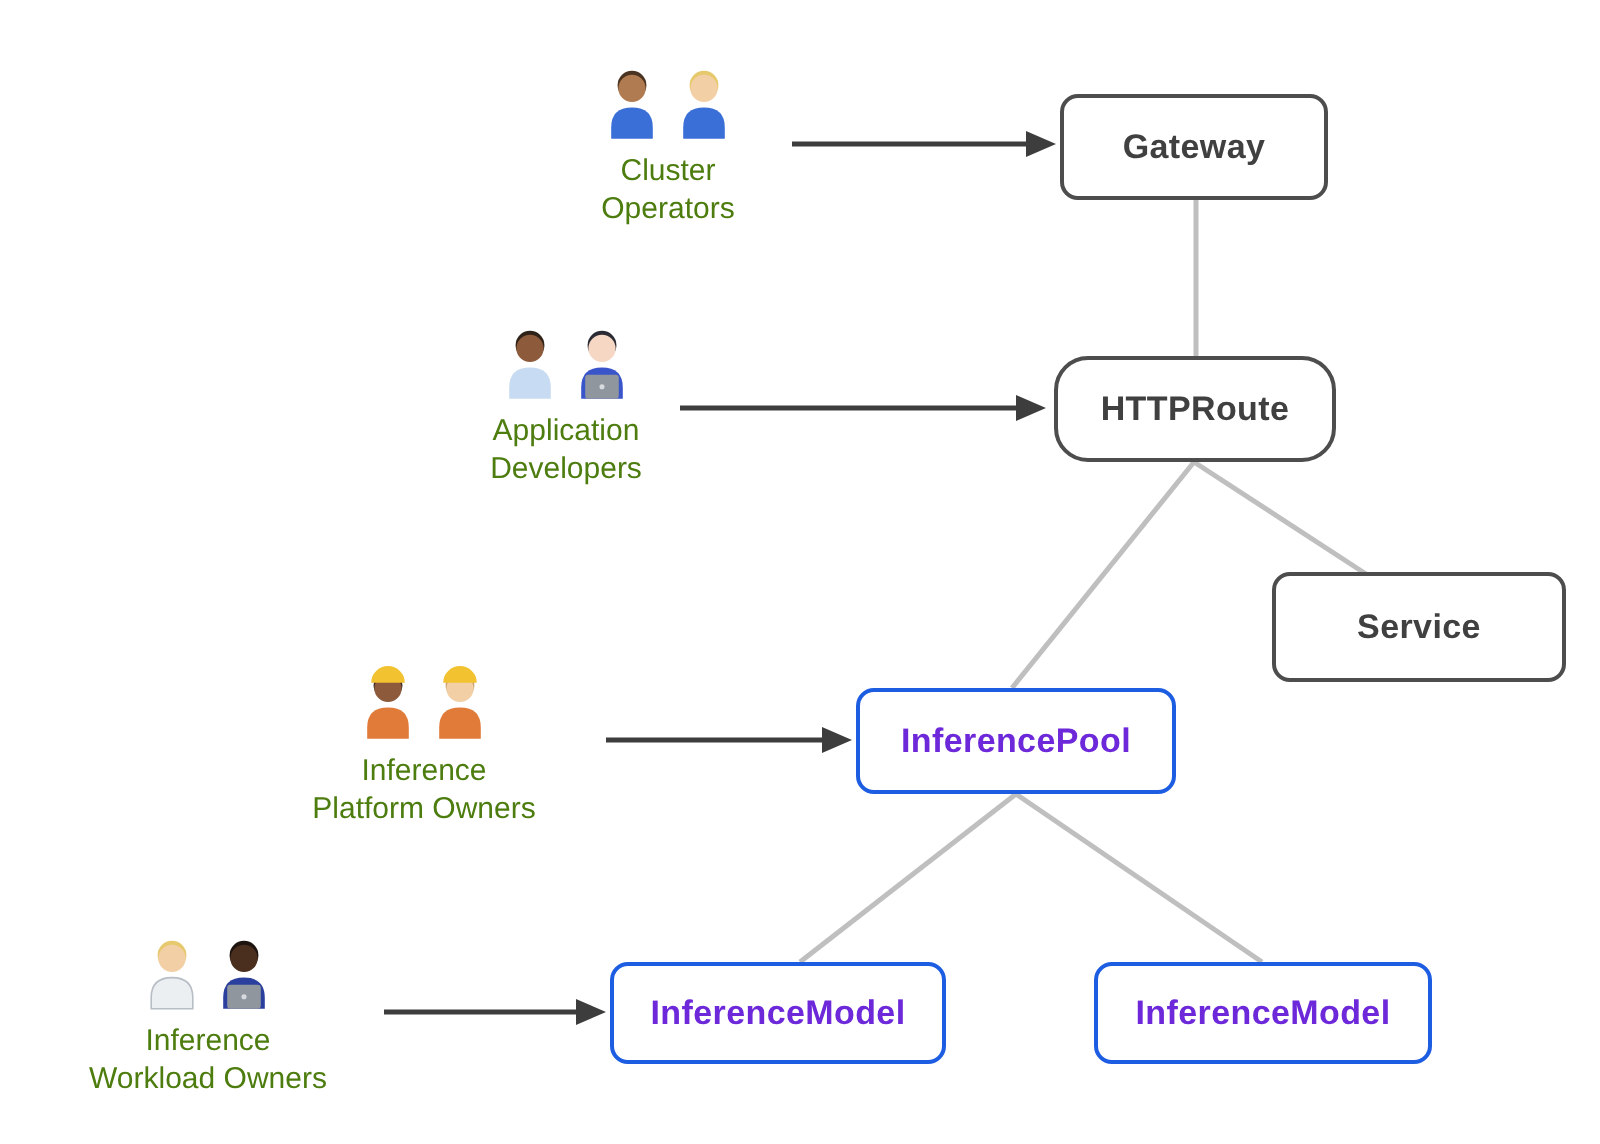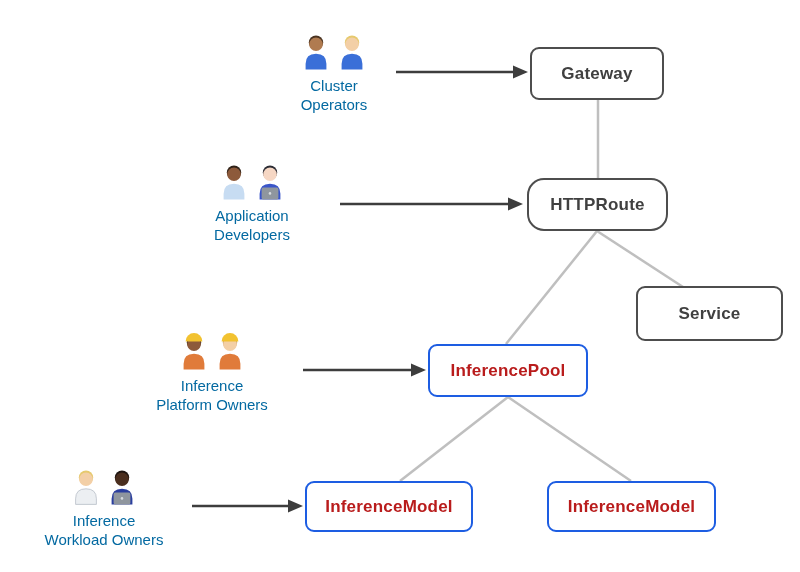--- a/index.html
+++ b/index.html
@@ -7,27 +7,27 @@
     position:relative;width:800px;height:572px;background:#ffffff;
     font-family:"Liberation Sans",sans-serif;overflow:hidden;
   }
   svg.edges{position:absolute;left:0;top:0;width:800px;height:572px;}
   .node{
     position:absolute;display:flex;align-items:center;justify-content:center;
     background:#ffffff;border-radius:9px;font-weight:bold;font-size:17px;
     box-sizing:border-box;letter-spacing:.2px;z-index:2;
   }
   .node.dark{border:2.5px solid #4d4d4d;color:#404040;}
-  .node.blue{border:2.5px solid #1d5de2;color:#b91c1c;}
+  .node.blue{border:2.5px solid #1d5de2;color:#6d28d9;}
   .persona{
     position:absolute;display:flex;flex-direction:column;align-items:center;z-index:2;
   }
   .persona .figs{display:flex;gap:4px;align-items:flex-end;height:40px;}
   .persona .plabel{
-    margin-top:6px;font-size:15px;line-height:19px;color:#0369a1;
+    margin-top:6px;font-size:15px;line-height:19px;color:#4d7c0f;
     text-align:center;white-space:pre-line;
   }
 </style>
 </head>
 <body>
 
 <div class="stage">
 
   <svg class="edges" viewBox="0 0 800 572">
 
@@ -89,21 +89,21 @@
         <svg viewBox="0 0 40 46" width="32" height="38">
           <circle cx="20" cy="12.5" r="9" fill="#e6c96d"></circle>
           <circle cx="20" cy="14.5" r="8.5" fill="#f3cfa6"></circle>
           <path d="M7 46 L7 39 Q7 26.5 20 26.5 Q33 26.5 33 39 L33 46 Z" fill="#3a6fd8" stroke="#b8bec6" stroke-width="0"></path>
         </svg>
       </div>
     <div class="plabel">Cluster
 Operators</div>
   </div>
 
-  <div class="persona" style="left:167px;top:160px;width:170px;">
+  <div class="persona" style="left:198px;top:160px;width:170px;">
     <div class="figs">
         <svg viewBox="0 0 40 46" width="32" height="38">
           <circle cx="20" cy="12.5" r="9" fill="#2f2218"></circle>
           <circle cx="20" cy="14.5" r="8.5" fill="#8d5a3b"></circle>
           <path d="M7 46 L7 39 Q7 26.5 20 26.5 Q33 26.5 33 39 L33 46 Z" fill="#c7dcf2" stroke="#b8bec6" stroke-width="0"></path>
         </svg>
         <svg viewBox="0 0 40 46" width="32" height="38">
           <circle cx="20" cy="12.5" r="9" fill="#2b2b33"></circle>
           <circle cx="20" cy="14.5" r="8.5" fill="#f6d7c4"></circle>
           <path d="M7 46 L7 39 Q7 26.5 20 26.5 Q33 26.5 33 39 L33 46 Z" fill="#3a55c9" stroke="#b8bec6" stroke-width="0"></path>

